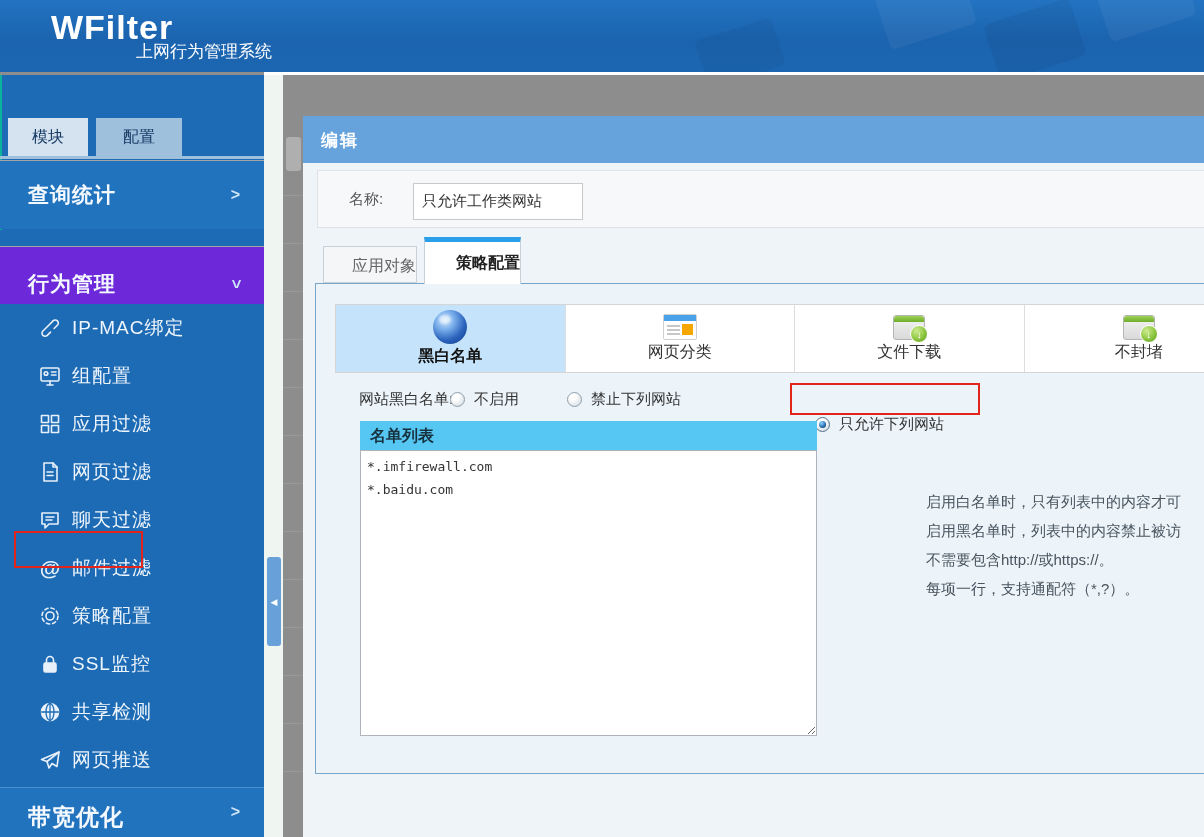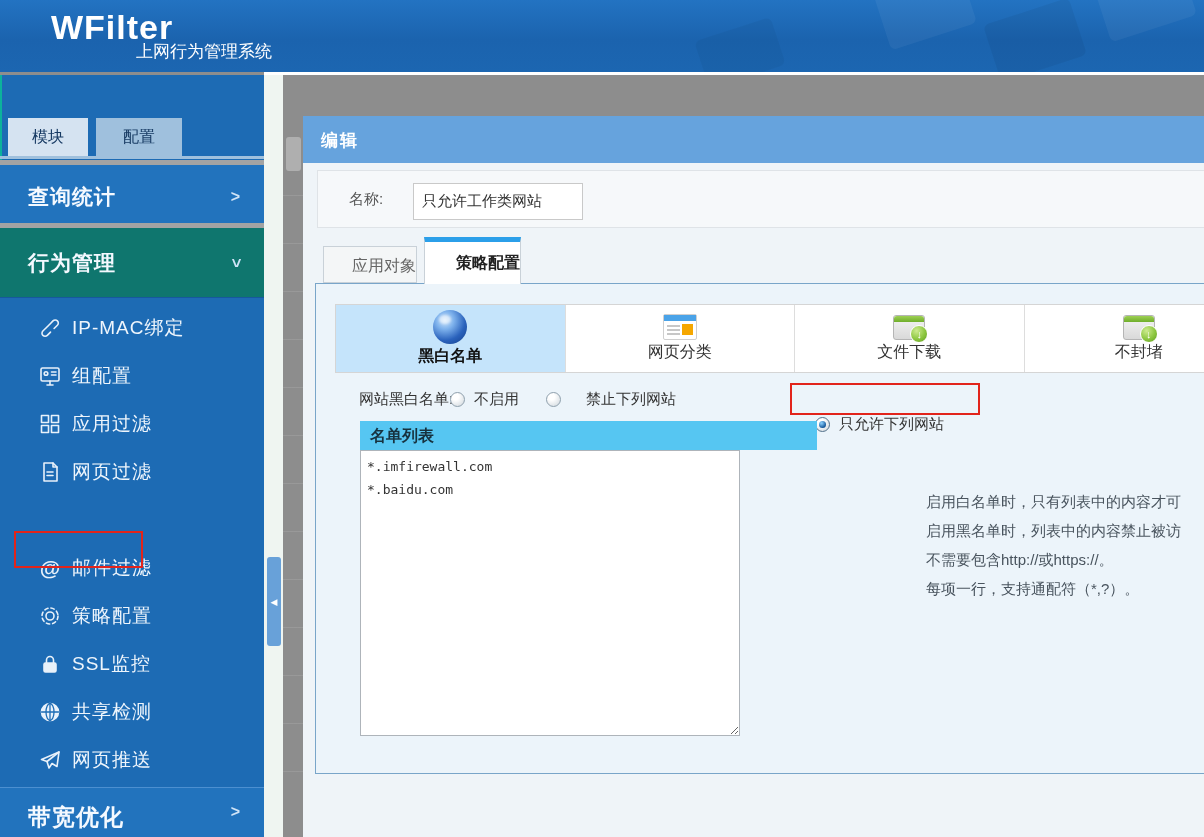--- a/index.html
+++ b/index.html
@@ -22,26 +22,26 @@
 
   
   .sidebar { position:absolute; left:0; top:75px; width:264px; height:762px; background:#1d6bb4; color:#fff; }
   .teal-strip { position:absolute; left:0; top:0; width:2px; height:155px; background:#0cb29c; }
   .side-tabs { position:absolute; left:0; top:43px; width:264px; height:41px; }
   .side-tab { position:absolute; top:0; height:38px; text-align:center; line-height:38px; font-size:16px; color:#173a63; cursor:pointer; }
   .side-tab.active { left:8px; width:80px; background:#d5e3f1; }
   .side-tab.inactive { left:96px; width:86px; background:#9fc0dd; }
   .side-tabs-strip { position:absolute; left:0; top:81px; width:264px; height:3px; background:#9fc0dd; }
 
-  .side-section { position:absolute; left:0; width:264px; border-top:5px solid #a3a3a3; }
+  .side-section { position:absolute; left:0; width:264px; border-top:1px solid #a3a3a3; }
   .side-section .sec-label { position:absolute; left:28px; top:50%; transform:translateY(-50%); font-size:21px; font-weight:bold; color:#f4f9ff; letter-spacing:1px; }
   .side-section .sec-arrow { position:absolute; right:24px; top:50%; transform:translateY(-50%); font-size:16px; color:#cfe3f6; font-weight:bold; }
   .side-section .sec-arrow.down { transform:translateY(-50%) rotate(90deg); }
   .sec-query { top:85px; height:69px; background:#2273bd; }
-  .sec-behavior { top:148px; height:75px; background:#0f766e; border-bottom:1px solid #16589d;text-decoration:underline; }
+  .sec-behavior { top:171px; height:75px; background:#6d28d9; border-bottom:1px solid #16589d;text-decoration:underline; }
   .sec-bandwidth { top:712px; height:50px; background:#2273bd; border-top:1px solid #4c8fd0; }
   .sec-bandwidth .sec-label { top:auto; transform:none; top:14px; font-size:23px; }
   .sec-bandwidth .sec-arrow { top:24px; }
 
   .side-item { position:absolute; left:0; width:264px; height:48px; background:#1d6bb4; cursor:pointer; }
   .side-item .it-icon { position:absolute; left:38px; top:12px; width:24px; height:24px; display:flex; align-items:center; justify-content:center; }
   .side-item .it-icon svg { width:24px; height:24px; }
   .side-item .it-label { position:absolute; left:72px; top:50%; transform:translateY(-50%); font-size:19px; color:#eef5fc; letter-spacing:1px; }
   .glyph-at { font-size:21px; font-weight:bold; color:#e8f1fa; line-height:24px; }
 
@@ -95,25 +95,25 @@
 
   .radio-row { position:absolute; left:0; top:100px; width:100%; height:31px; }
   .radio-group-label { position:absolute; left:43px; top:6px; font-size:15px; color:#333; }
   .radio-opt { position:absolute; top:6px; display:flex; align-items:center; cursor:pointer; }
   .radio-circ { width:15px; height:15px; border-radius:50%; border:1px solid #8fa0ad;
     background:radial-gradient(circle at 35% 30%, #ffffff 25%, #cdd5db 100%); position:relative; }
   .radio-opt.selected .radio-circ { border-color:#52708a; }
   .radio-opt.selected .radio-circ:after { content:""; position:absolute; left:3px; top:3px; width:7px; height:7px; border-radius:50%;
     background:radial-gradient(circle at 35% 30%, #7fc4f4 10%, #0d4f93 75%); }
   .radio-opt .radio-label { margin-left:9px; font-size:15px; color:#333; white-space:nowrap; }
-  .radio-opt-1 { left:134px; } .radio-opt-2 { left:230px;gap:16px; } .radio-opt-3 { left:499px;margin-top:25px; }
+  .radio-opt-1 { left:134px; } .radio-opt-2 { left:251px; } .radio-opt-3 { left:499px;margin-top:25px; }
   .red-box-radio { left:474px; top:-1px; width:190px; height:32px; }
 
   .list-header { position:absolute; left:44px; top:137px; width:457px; height:29px; background:#56c6f2; font-size:16px; font-weight:bold; color:#17323f; line-height:29px; padding-left:10px; }
-  .list-textarea { position:absolute; left:44px; top:166px; width:380px; height:286px; border:1px solid #aeb4ba; background:#fff; resize:both; font-family:"DejaVu Sans Mono","Liberation Mono",monospace; font-size:13px; color:#333; line-height:23px; padding:4px 6px; }
+  .list-textarea { position:absolute; left:44px; top:166px; width:457px; height:286px; border:1px solid #aeb4ba; background:#fff; resize:both; font-family:"DejaVu Sans Mono","Liberation Mono",monospace; font-size:13px; color:#333; line-height:23px; padding:4px 6px; }
 
   .help { position:absolute; left:610px; top:203px; width:600px; }
   .help-line { font-size:15px; color:#49545e; line-height:29px; white-space:nowrap; }
 
   .it-icon svg { stroke:#e8f1fa; fill:none; stroke-width:1.6; stroke-linecap:round; stroke-linejoin:round; }
 </style>
 </head>
 <body>
 
 <div class="stage">
@@ -176,20 +176,29 @@
       <span class="it-label">应用过滤</span>
     </div>
     <div class="side-item" style="top:373px">
       <span class="it-icon">
         <svg viewBox="0 0 24 24">
             <path d="M6 3h9l4 4v14H6z"></path>
             <path d="M15 3v4h4M9 12h6M9 15.5h6"></path>
           </svg>
       </span>
       <span class="it-label">网页过滤</span>
+    </div>
+    <div class="side-item" style="top:421px">
+      <span class="it-icon">
+        <svg viewBox="0 0 24 24">
+            <path d="M4 5h16v11h-9l-4 4v-4H4z"></path>
+            <path d="M8 9h8M8 12h6"></path>
+          </svg>
+      </span>
+      <span class="it-label">聊天过滤</span>
     </div>
     <div class="side-item" style="top:469px">
       <span class="it-icon">
           <span class="glyph-at">@</span>
         </span>
       <span class="it-label">邮件过滤</span>
     </div>
     <div class="side-item" style="top:517px">
       <span class="it-icon">
         <svg viewBox="0 0 24 24">

